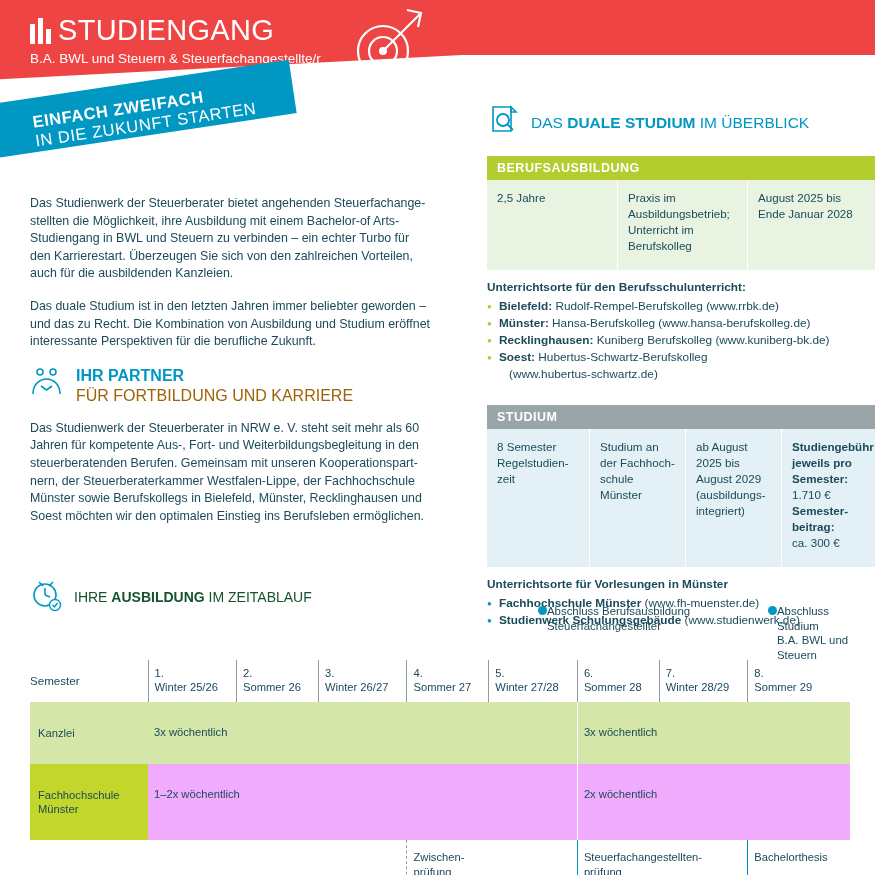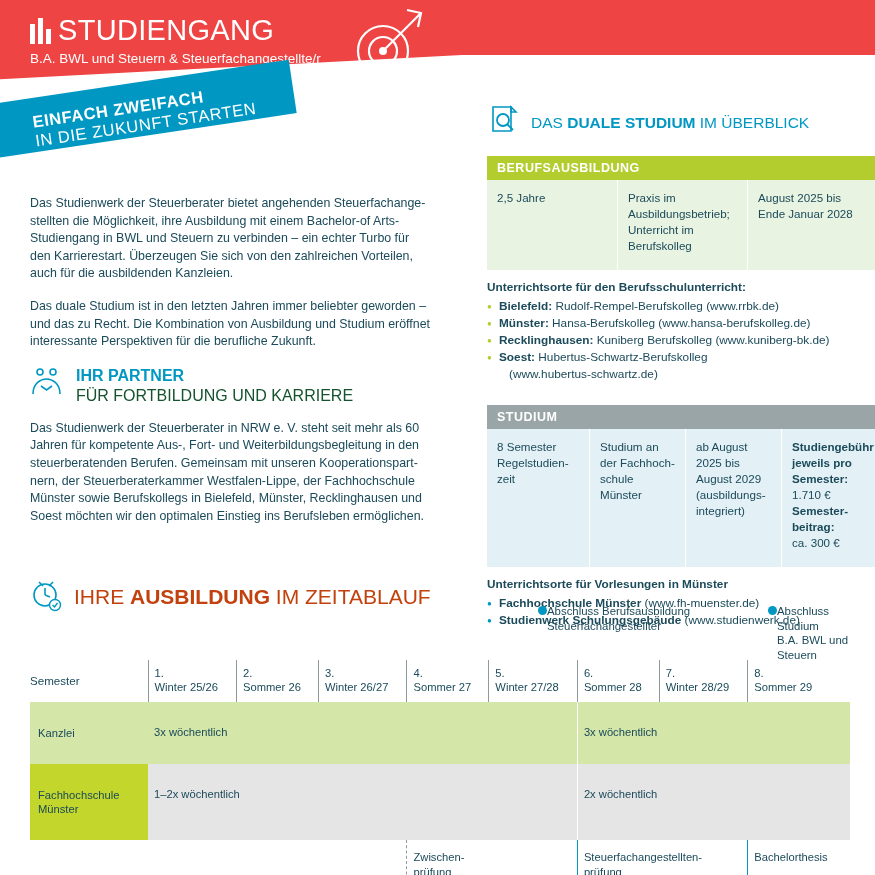--- a/index.html
+++ b/index.html
@@ -55,21 +55,21 @@
 
   
   .left-col { position: absolute; left: 30px; top: 195px; width: 400px; }
   .para {
     font-size: 12.4px; line-height: 17.6px; color: #1b4a5a;
     margin-bottom: 15px;
   }
   .section-head { display: flex; align-items: flex-start; gap: 12px; margin-top: 14px; }
   .section-head .txt { line-height: 20px; }
   .section-head .l1 { font-size: 16px; font-weight: bold; color: #0098c3; }
-  .section-head .l2 { font-size: 16px; font-weight: 400; color: #14532d; }
+  .section-head .l2 { font-size: 16px; font-weight: 400; color: #a16207; }
   .icon-circle { flex: 0 0 auto; }
 
   
   .right-col { position: absolute; left: 487px; top: 104px; width: 390px; }
   .rc-head { display: flex; align-items: center; gap: 10px; margin-bottom: 14px; }
   .rc-head .t { font-size: 15.5px; color: #0098c3; }
   .rc-head .t b { font-weight: bold; }
 
   .block { width: 390px; margin-bottom: 6px; }
   .block-title {
@@ -104,21 +104,21 @@
   .list-title { font-size: 11.8px; font-weight: bold; margin-bottom: 4px; color: #1b4a5a; }
   .bullet { font-size: 11.8px; line-height: 17px; color: #1b4a5a; padding-left: 12px; position: relative; }
   .bullet::before {
     content: "\25CF"; position: absolute; left: 0; top: 0; font-size: 8px; color: #b3cc2e; line-height: 17px;
   }
   .bullet.blue::before { color: #0098c3; }
   .bullet b { font-weight: bold; }
 
   
   .tl-head { position: absolute; left: 30px; top: 578px; display: flex; align-items: center; gap: 10px; }
-  .tl-head .t { font-size: 21px; color: #c2410c; }
+  .tl-head .t { font-size: 14px; color: #14532d; }
   .tl-head .t b { font-weight: bold; }
 
   .timeline { position: absolute; left: 30px; top: 600px; width: 820px; }
   .tl-annot { position: relative; height: 60px; }
   .annot {
     position: absolute; display: flex; align-items: flex-start;
     font-size: 11.4px; line-height: 14.5px; color: #1b4a5a;
   }
   .dot { width: 9px; height: 9px; border-radius: 50%; background: #0098c3; flex: 0 0 auto; margin-top: 2px; }
 
@@ -127,21 +127,21 @@
     font-size: 11.2px; color: #1b4a5a; vertical-align: top;
   }
   .lbl-col { width: 118px; }
   .sem-row td { padding: 6px 4px 8px 6px; line-height: 14px; border-left: 1px solid #8f9a9e; }
   .sem-row td.lbl-col { border-left: none; padding-left: 0; font-size: 11.6px; padding-top: 14px; }
   .row-band td { height: 34px; padding: 24px 6px; }
   .row-band td.lbl-col { padding-left: 8px; line-height: 14px; }
   .band-kanzlei td.lbl-col { background: #d4e6a8; }
   .band-kanzlei td.data { background: #d4e6a8; }
   .band-fh td.lbl-col { background: #c3d62b; }
-  .band-fh td.data { background: #e5e5e5; }
+  .band-fh td.data { background: #f0abfc; }
   .band-bk td.lbl-col { background: #74b843; }
   .band-bk td.data { background: #74b843; }
   .cell-empty { background: transparent !important; }
   .vline { border-left: 1px solid #ffffff; }
 
   .exam-row td { padding: 10px 6px 6px 6px; line-height: 14.5px; font-size: 11.2px; }
   .dashed { border-left: 1px dashed #8f9a9e; }
   .solid-blue { border-left: 1px solid #0098c3; }
 
   .phase-row td { padding-top: 8px; }

